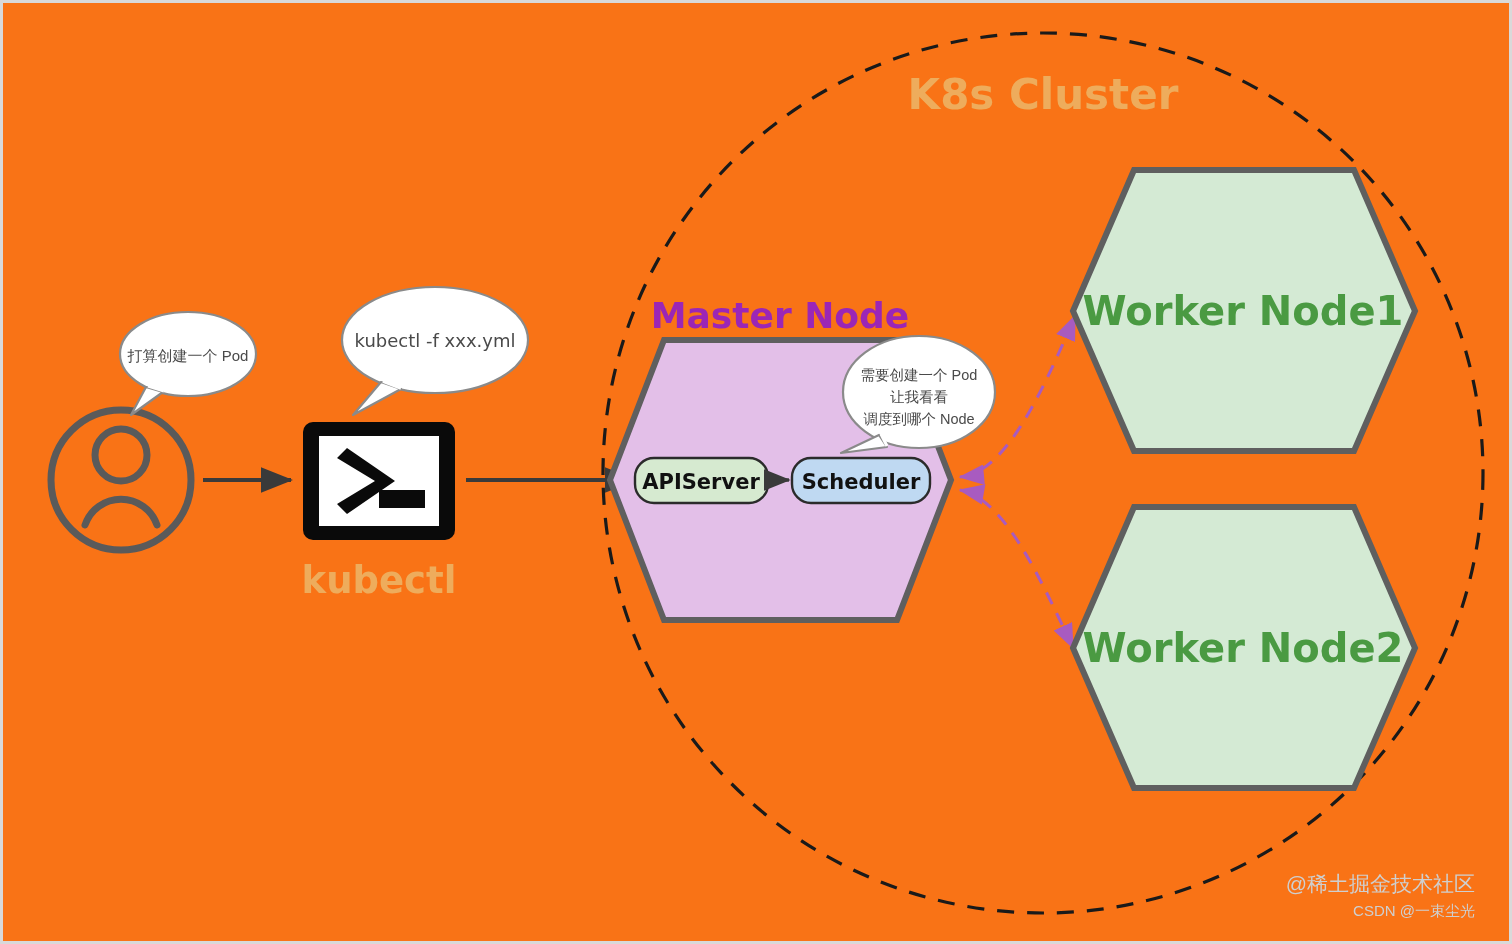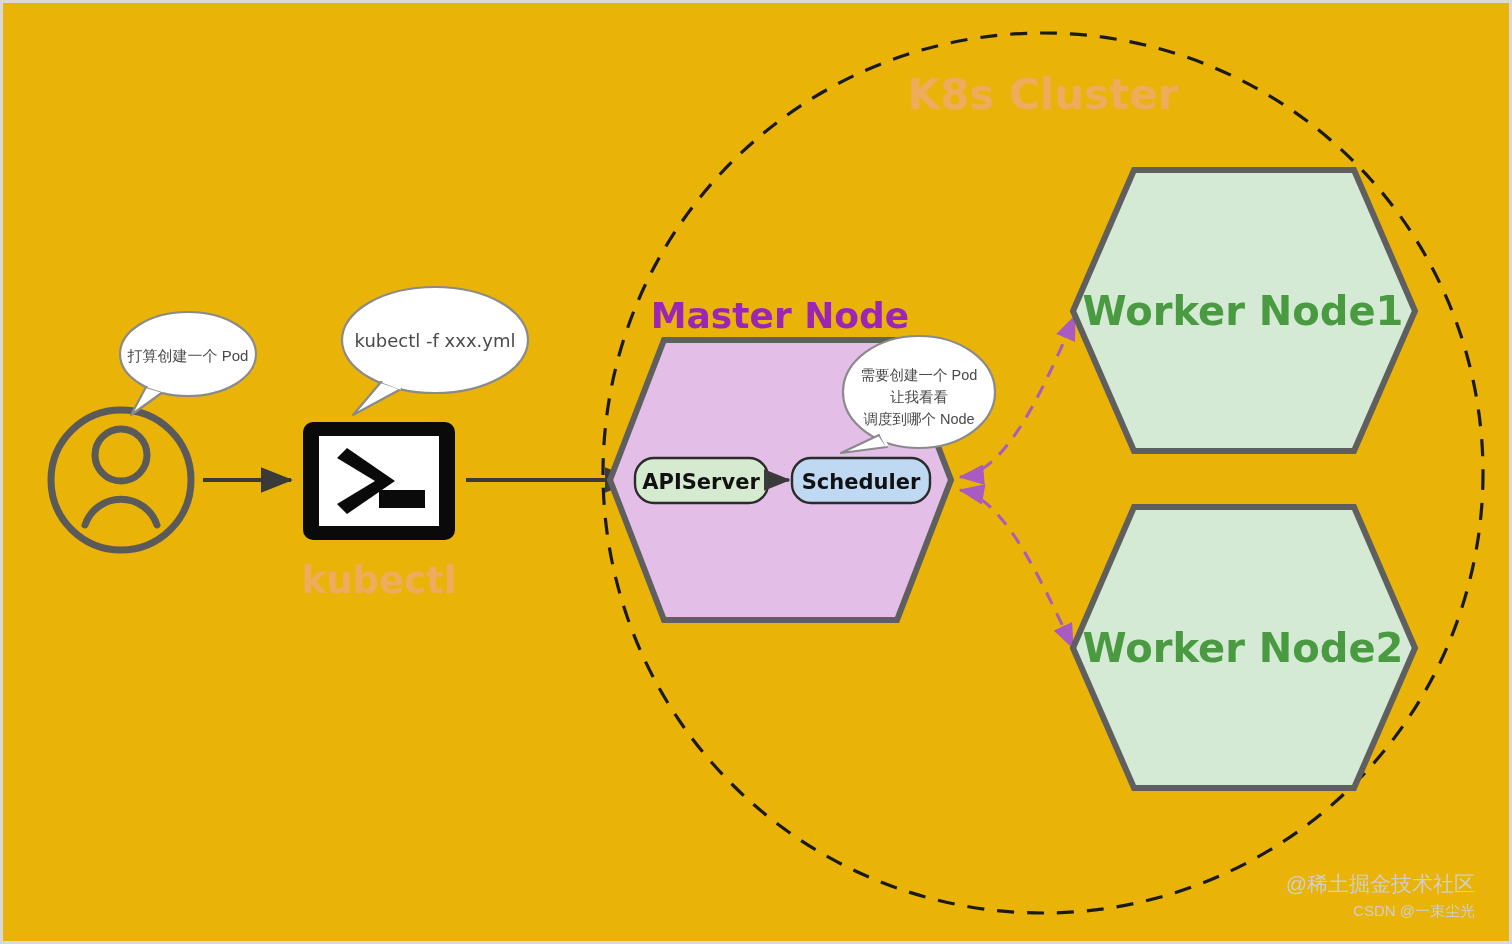--- a/index.html
+++ b/index.html
@@ -10,21 +10,21 @@
   body {
     width: 1512px;
     height: 944px;
     overflow: hidden;
     font-family: "Liberation Sans", sans-serif;
   }
   #canvas {
     position: relative;
     width: 1512px;
     height: 944px;
-    background: #eab308;
+    background: #f97316;
     box-sizing: border-box;
     border: 3px solid #d9d9d9;
     padding-left: 24px;
   }
   #diagram-svg {
     position: absolute;
     left: 0;
     top: 0;
     width: 1512px;
     height: 944px;

